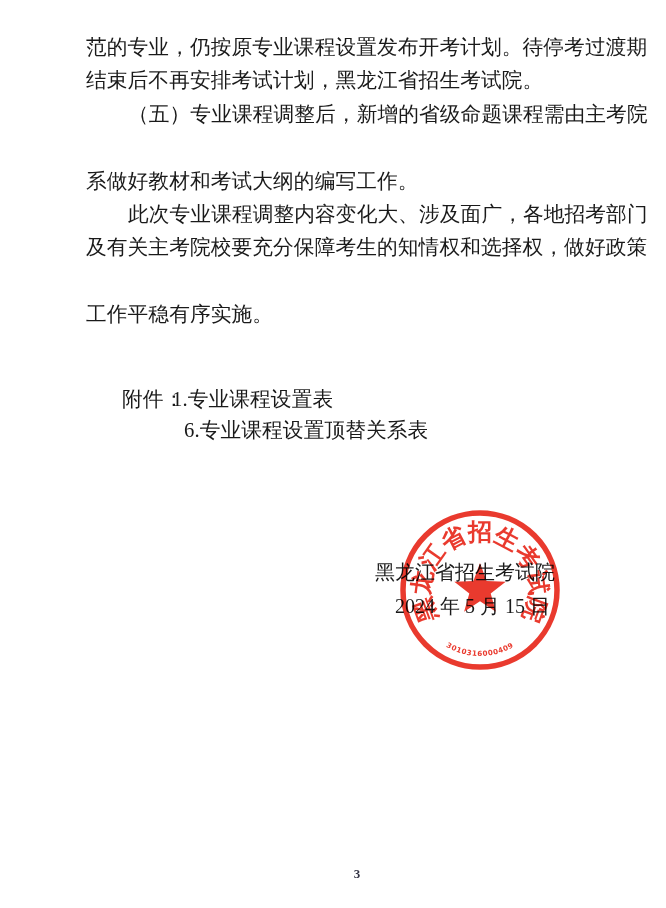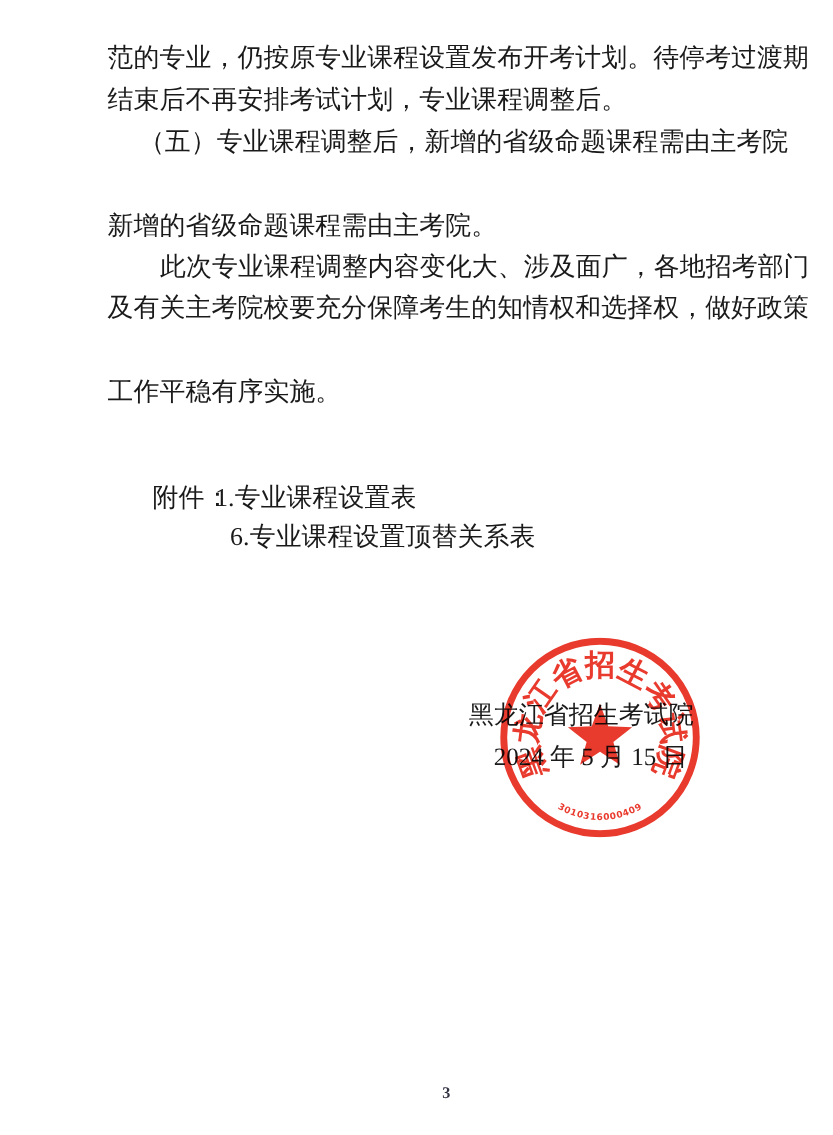--- a/index.html
+++ b/index.html
@@ -48,23 +48,23 @@
     color:var(--c-page_num,#333333);
     font-family:"Liberation Serif","DejaVu Serif",serif;
   }
 </style>
 </head>
 <body>
 
 <div class="page">
 
   <div class="line" style="left:62px;top:37px">范的专业，仍按原专业课程设置发布开考计划。待停考过渡期</div>
-  <div class="line" style="left:62px;top:70px">结束后不再安排考试计划，专业课程调整后。</div>
-  <div class="line" style="left:87px;top:104px">（五）专业课程调整后，新增的省级命题课程需由主考院</div>
-  <div class="line" style="left:62px;top:171px">新增的省级命题课程需由主考院。</div>
+  <div class="line" style="left:62px;top:70px">结束后不再安排考试计划，黑龙江省招生考试院。</div>
+  <div class="line" style="left:104px;top:104px">（五）专业课程调整后，新增的省级命题课程需由主考院</div>
+  <div class="line" style="left:62px;top:171px">系做好教材和考试大纲的编写工作。</div>
   <div class="line" style="left:104px;top:204px">此次专业课程调整内容变化大、涉及面广，各地招考部门</div>
   <div class="line" style="left:62px;top:237px">及有关主考院校要充分保障考生的知情权和选择权，做好政策</div>
   <div class="line" style="left:62px;top:304px">工作平稳有序实施。</div>
 
   <div class="line" style="left:98px;top:389px">附件：</div>
   <div class="line" style="left:148px;top:389px">1.专业课程设置表</div>
   <div class="line" style="left:160px;top:420px">6.专业课程设置顶替关系表</div>
 
   <div class="sig-line" style="left:351px;top:562px">黑龙江省招生考试院</div>
   <div class="sig-line" style="left:371px;top:596px">2024 年 5 月 15 日</div>

